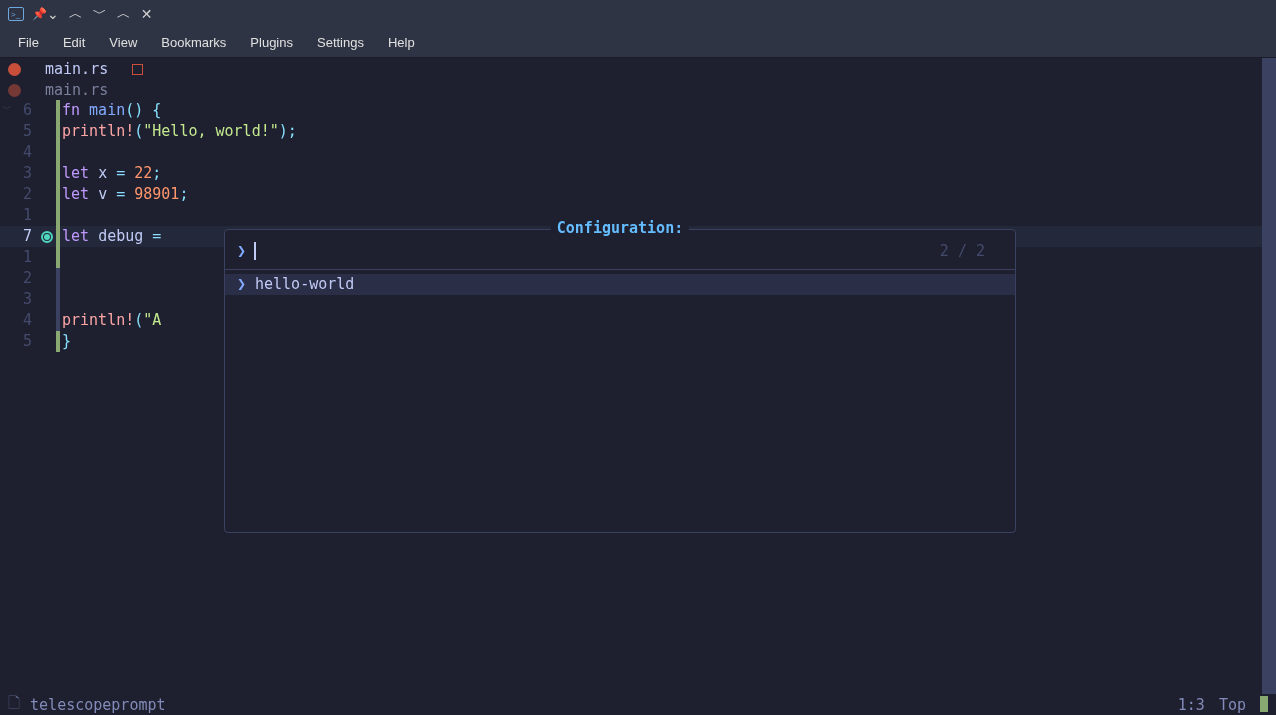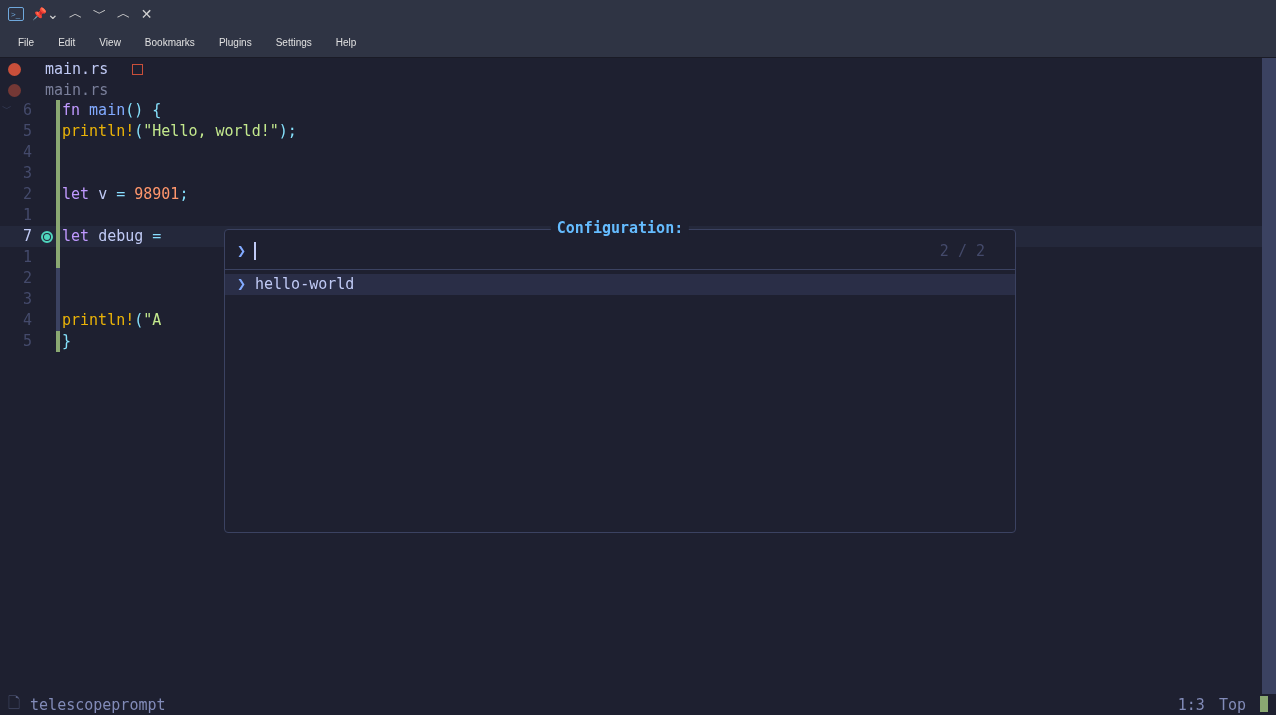--- a/index.html
+++ b/index.html
@@ -41,21 +41,21 @@
   .pin-icon { color: #d0d0d0; font-size: 12px; }
   .menubar {
     height: 30px;
     background: #2f3444;
     display: flex;
     align-items: center;
     padding: 0 8px;
     gap: 4px;
     color: #e0e0e0;
     font-family: sans-serif;
-    font-size: 10px;
+    font-size: 13px;
     border-bottom: 1px solid #1a1b26;
   }
   .menu-item { padding: 4px 10px; cursor: default; }
   .buffer-tabs {
     display: flex;
     align-items: center;
     gap: 12px;
     padding: 1px 8px 0 8px;
     height: 21px;
   }
@@ -83,21 +83,21 @@
   .line { height: 21px; line-height: 21px; display: flex; }
   .ln { width: 34px; text-align: right; color: #444a6b; padding-right: 6px; }
   .ln.cur { color: #c0caf5; }
   .sign { width: 18px; display: flex; align-items: center; justify-content: center; }
   .bar { width: 4px; background: #8aa872; height: 21px; margin-right: 2px; }
   .bar.dim { background: #3b4261; }
   .txt { flex: 1; }
   .kw { color: #c099ff; }
   .ident { color: #c0caf5; }
   .fn { color: #82aaff; }
-  .macro { color: #eab308; }
+  .macro { color: #fca5a5; }
   .str { color: #c3e88d; }
   .num { color: #ff966c; }
   .punct { color: #86e1fc; }
   .op { color: #89ddff; }
   .popup {
     position: absolute;
     left: 224px;
     top: 229px;
     width: 792px;
     height: 304px;
@@ -259,20 +259,21 @@
     <div class="line">
       <span class="ln">4</span>
       <span class="sign"></span>
         <span class="bar"></span>
       <span class="txt"></span>
     </div>
     <div class="line">
       <span class="ln">3</span>
       <span class="sign"></span>
         <span class="bar"></span>
+      <span class="txt"><span>    </span><span class="kw">let </span><span class="ident">x</span><span class="op"> = </span><span class="num">22</span><span class="punct">;</span></span>
     </div>
     <div class="line">
       <span class="ln">2</span>
       <span class="sign"></span>
         <span class="bar"></span>
       <span class="txt"><span>    </span><span class="kw">let </span><span class="ident">v</span><span class="op"> = </span><span class="num">98901</span><span class="punct">;</span></span>
     </div>
     <div class="line">
       <span class="ln">1</span>
       <span class="sign"></span>

